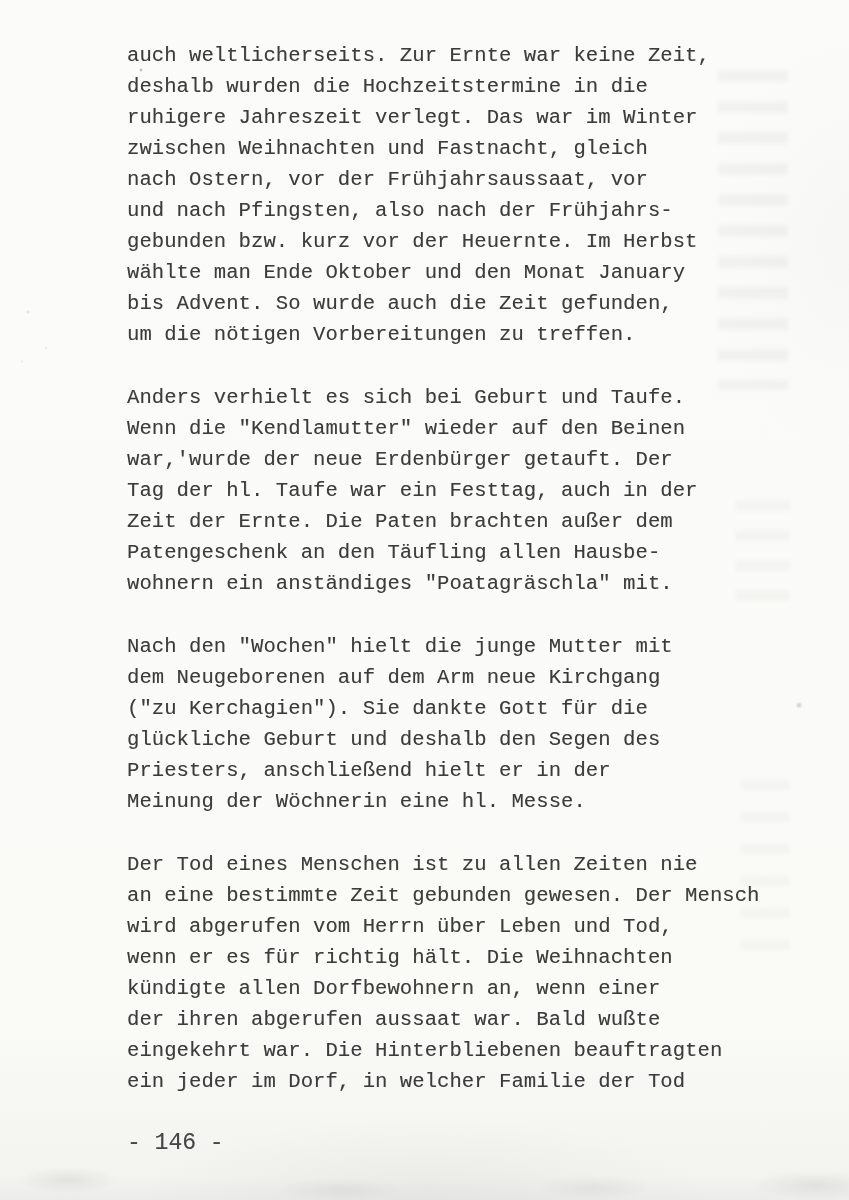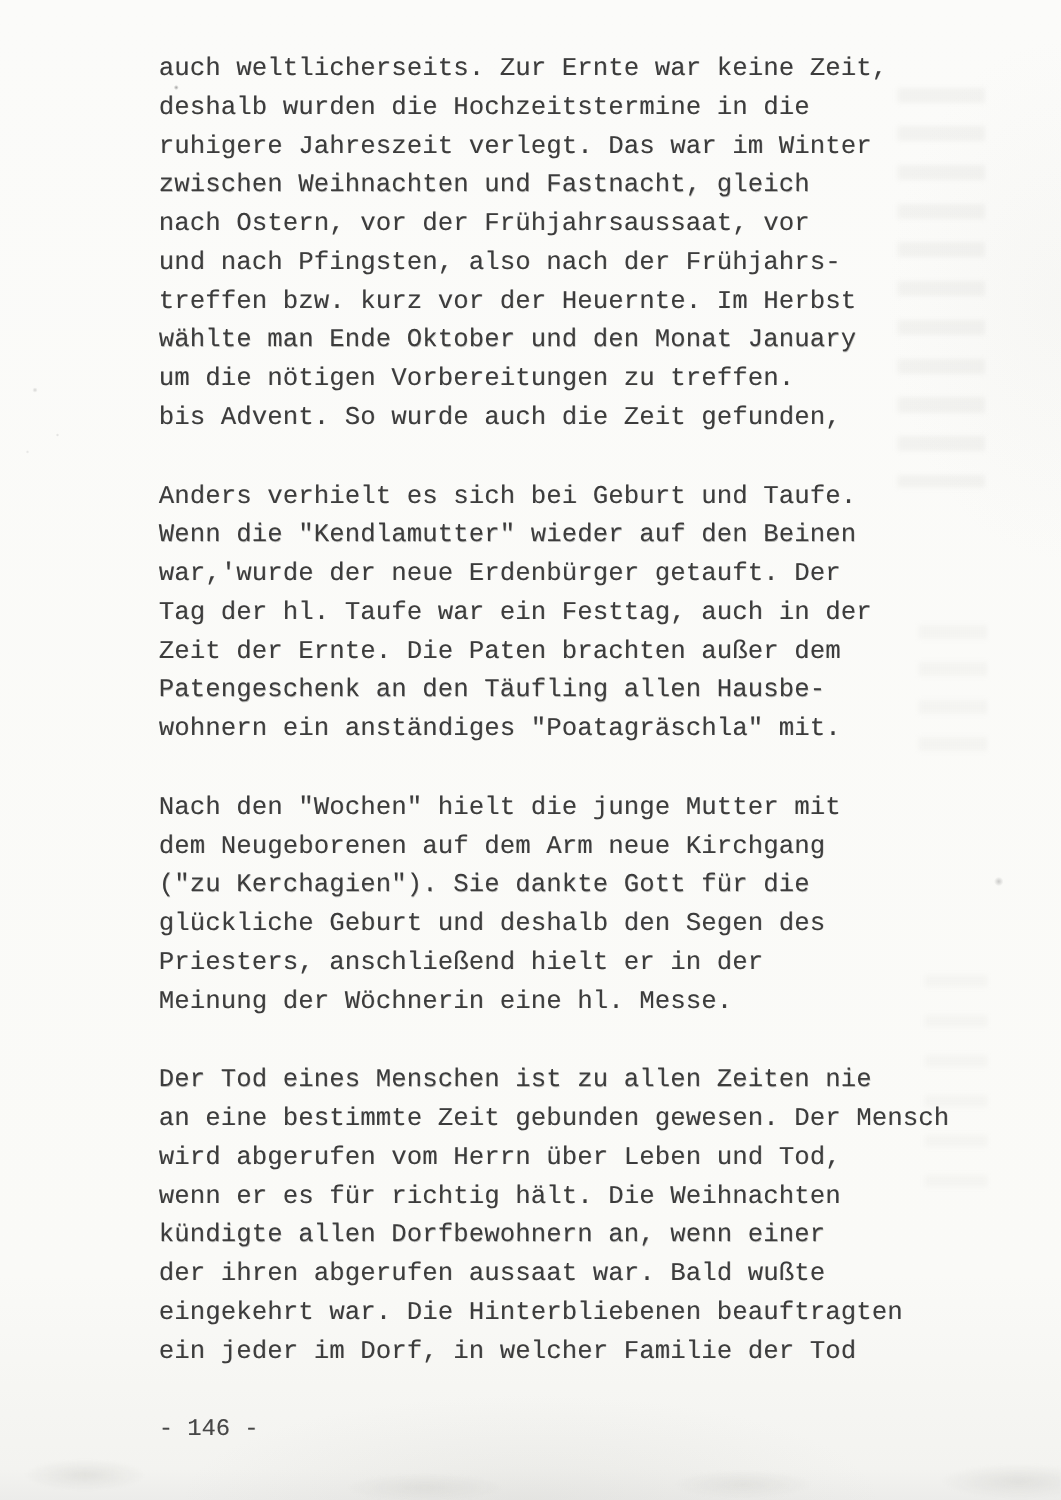--- a/index.html
+++ b/index.html
@@ -36,21 +36,21 @@
     font-size: 20.5px;
     line-height: 31px;
     letter-spacing: 0.1px;
     color: #3c3c3c;
     text-shadow: 0.3px 0.3px 0.3px rgba(60,60,60,0.35);
   }
   .page-number {
     position: absolute;
     left: 127px;
     top: 1128px;
-    font-size: 19px;
+    font-size: 23px;
     line-height: 31px;
     color: #474747;
     white-space: pre;
     text-shadow: 0.3px 0.3px 0.3px rgba(70,70,70,0.3);
   }
   .smudge {
     position: absolute;
     pointer-events: none;
   }
   .smudge-ghost-col {
@@ -106,24 +106,24 @@
 
 <div class="scan-page">
   <main class="text-block">
       <p class="para">
         <span class="line">auch weltlicherseits. Zur Ernte war keine Zeit,</span>
         <span class="line">deshalb wurden die Hochzeitstermine in die</span>
         <span class="line">ruhigere Jahreszeit verlegt. Das war im Winter</span>
         <span class="line">zwischen Weihnachten und Fastnacht, gleich</span>
         <span class="line">nach Ostern, vor der Frühjahrsaussaat, vor</span>
         <span class="line">und nach Pfingsten, also nach der Frühjahrs-</span>
-        <span class="line">treffen bzw. kurz vor der Heuernte. Im Herbst</span>
+        <span class="line">gebunden bzw. kurz vor der Heuernte. Im Herbst</span>
         <span class="line">wählte man Ende Oktober und den Monat January</span>
+        <span class="line">bis Advent. So wurde auch die Zeit gefunden,</span>
         <span class="line">um die nötigen Vorbereitungen zu treffen.</span>
-        <span class="line">bis Advent. So wurde auch die Zeit gefunden,</span>
       </p>
       <p class="para">
         <span class="line">Anders verhielt es sich bei Geburt und Taufe.</span>
         <span class="line">Wenn die "Kendlamutter" wieder auf den Beinen</span>
         <span class="line">war,'wurde der neue Erdenbürger getauft. Der</span>
         <span class="line">Tag der hl. Taufe war ein Festtag, auch in der</span>
         <span class="line">Zeit der Ernte. Die Paten brachten außer dem</span>
         <span class="line">Patengeschenk an den Täufling allen Hausbe-</span>
         <span class="line">wohnern ein anständiges "Poatagräschla" mit.</span>
       </p>

